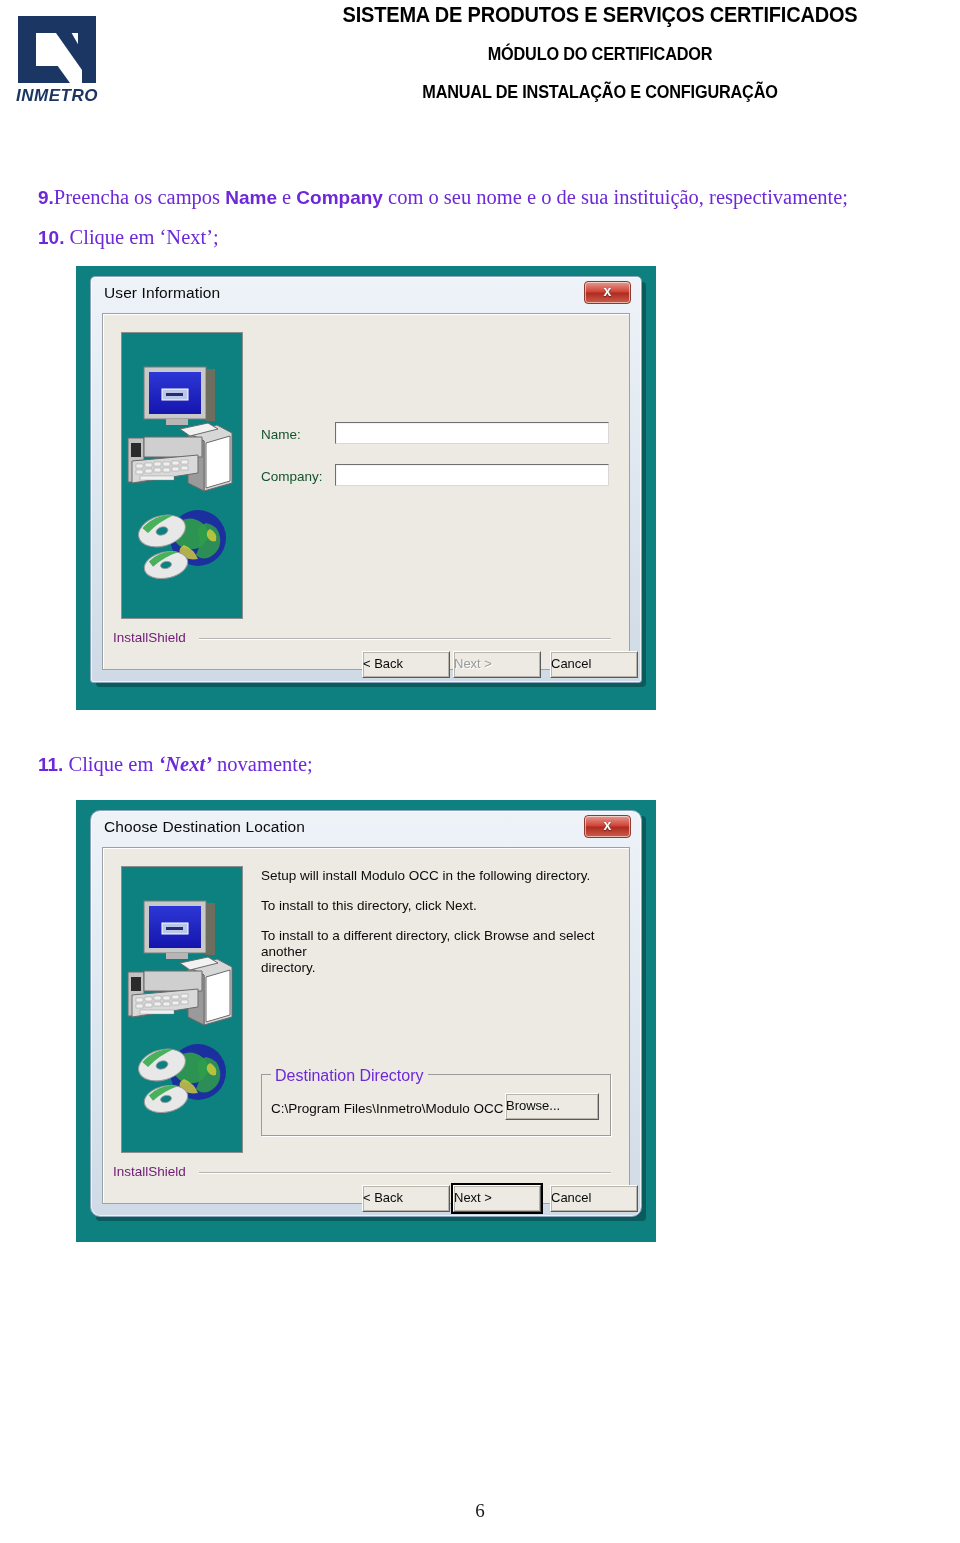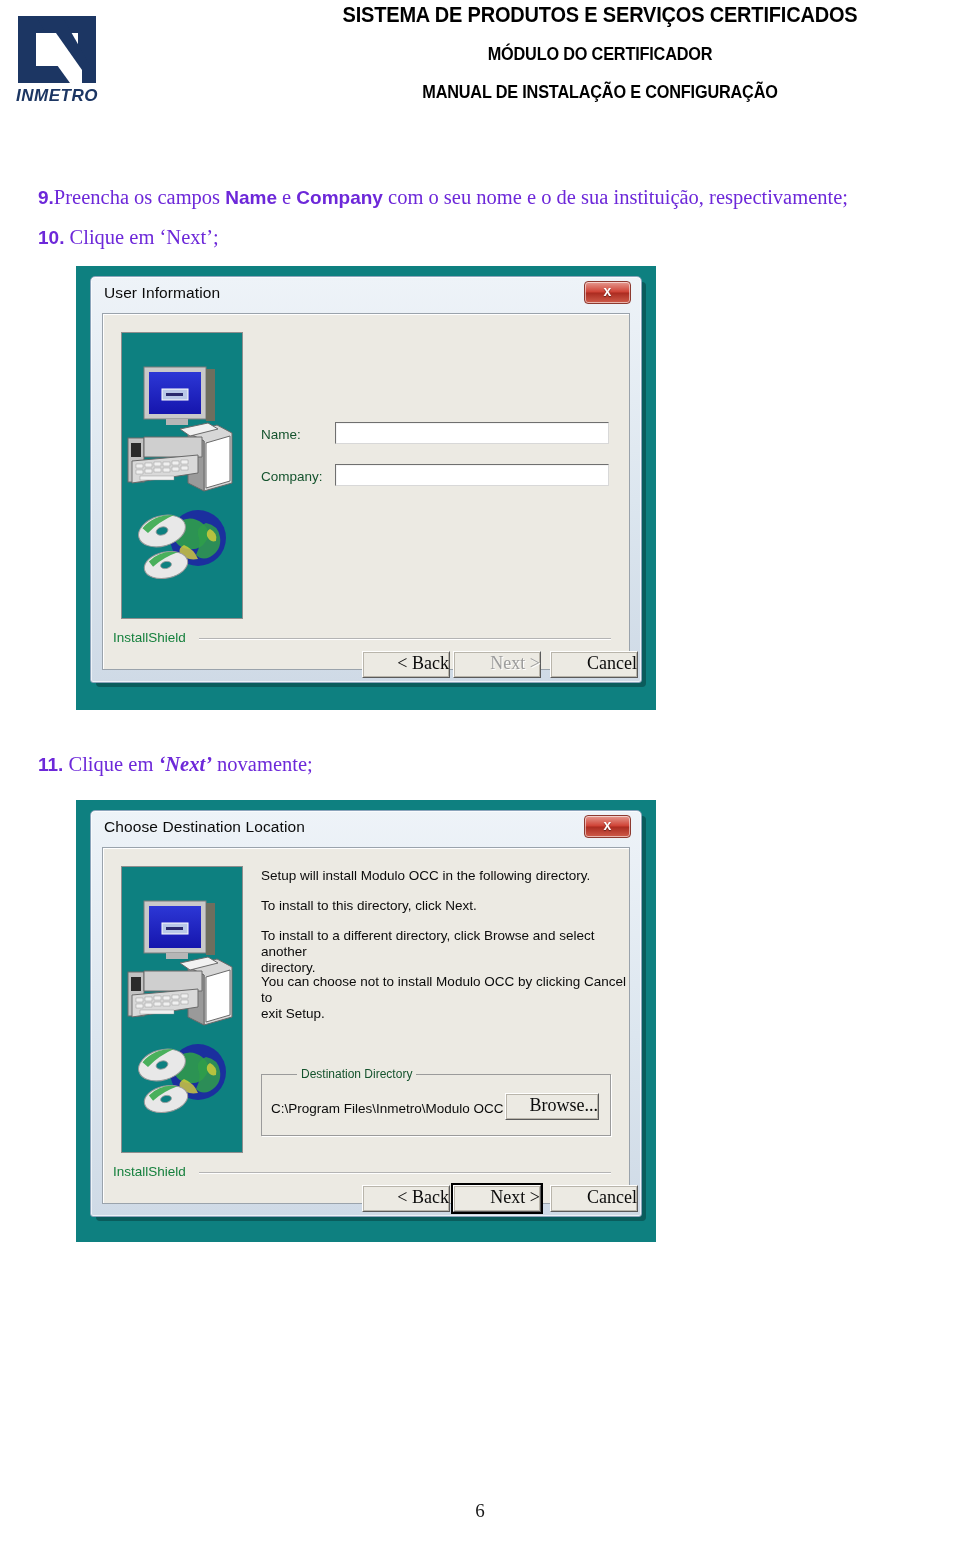--- a/index.html
+++ b/index.html
@@ -180,57 +180,56 @@
     position: absolute;
     border: 1px solid #9b9b9b;
     box-shadow: 1px 1px 0 #ffffff;
   }
   .groupbox-title {
     position: absolute;
     top: -8px; left: 9px;
     background: #eceae3;
     padding: 0 4px;
     font-family: "Liberation Sans", sans-serif;
-    font-size: 12px;
-    color: #14532d;
-    margin-left: 26px;
+    font-size: 16px;
+    color: #6d28d9;
   }
   .path-text {
     position: absolute;
     font-family: "Liberation Sans", sans-serif;
     font-size: 13.5px;
     color: #0b0b0b;
   }
 
   
   .is-brand {
     position: absolute;
     font-family: "Liberation Sans", sans-serif;
     font-size: 13.5px;
-    color: #15803d;
+    color: #701a75;
   }
   .is-rule {
     position: absolute;
     height: 1px;
     background: #b4b4b4;
     box-shadow: 0 1px 0 #ffffff;
   }
 
   
   .btn {
     position: absolute;
     height: 25px;
     background: #eceae3;
     border: 1px solid;
     border-color: #ffffff #5a5a5a #5a5a5a #ffffff;
     box-shadow: 0 0 0 1px #b9b5ab inset;
-    font-family: Liberation Serif, serif;
-    font-size: 18px;
+    font-family: Liberation Sans, sans-serif;
+    font-size: 13px;
     color: #0b0b0b;
-    text-align: right;
+    text-align: left;
     line-height: 23px;
     cursor: pointer;
     user-select: none;
   }
   .btn.disabled { color: #9b9b9b; text-shadow: 1px 1px 0 #ffffff; }
   .btn.default { box-shadow: 0 0 0 1px #b9b5ab inset, 0 0 0 2px #000000; }
 
   
   .page-no {
     position: absolute;
@@ -372,21 +371,21 @@
 
 <div class="step" id="step11">
   <span class="num">11.</span><span> Clique em </span><span class="bi">‘Next’</span><span> novamente;</span>
 </div>
 
 <div class="shot" id="shot-2">
   <div class="shot-inner">
 
     <div class="dlg-shadow" style="left:20px; top:16px; width:550px; height:405px;"></div>
 
-    <div class="dialog" style="left:14px; top:10px; width:550px; height:405px;">
+    <div class="dialog" style="left:14px; top:10px; width:550px; height:405px;border-radius:10px;">
 
       <div class="title-bar">
         <div class="title-text">Choose Destination Location</div>
         <div class="close-btn" style="right:10px;">
           <div class="x">x</div>
         </div>
       </div>
 
       <div class="client" style="left:11px; top:36px; width:526px; height:355px;">
 
@@ -447,24 +446,20 @@
         <div class="dlg-text" style="left:158px; top:20px;">
           <div>Setup will install Modulo OCC in the following directory.</div>
         </div>
         <div class="dlg-text" style="left:158px; top:50px;">
           <div>To install to this directory, click Next.</div>
         </div>
         <div class="dlg-text" style="left:158px; top:80px;">
           <div>To install to a different directory, click Browse and select another</div>
           <div>directory.</div>
         </div>
-        <div class="dlg-text" style="left:158px; top:126px;">
-          <div>You can choose not to install Modulo OCC by clicking Cancel to</div>
-          <div>exit Setup.</div>
-        </div>
 
         <div class="groupbox" style="left:158px; top:226px; width:348px; height:60px;">
           <div class="groupbox-title">Destination Directory</div>
           <div class="path-text" style="left:9px; top:26px;">C:\Program Files\Inmetro\Modulo OCC</div>
           <div class="btn" style="left:243px; top:18px; width:92px;">Browse...</div>
         </div>
 
         <div class="is-brand" style="left:10px; top:316px;">InstallShield</div>
         <div class="is-rule" style="left:96px; top:324px; width:412px;"></div>
 

